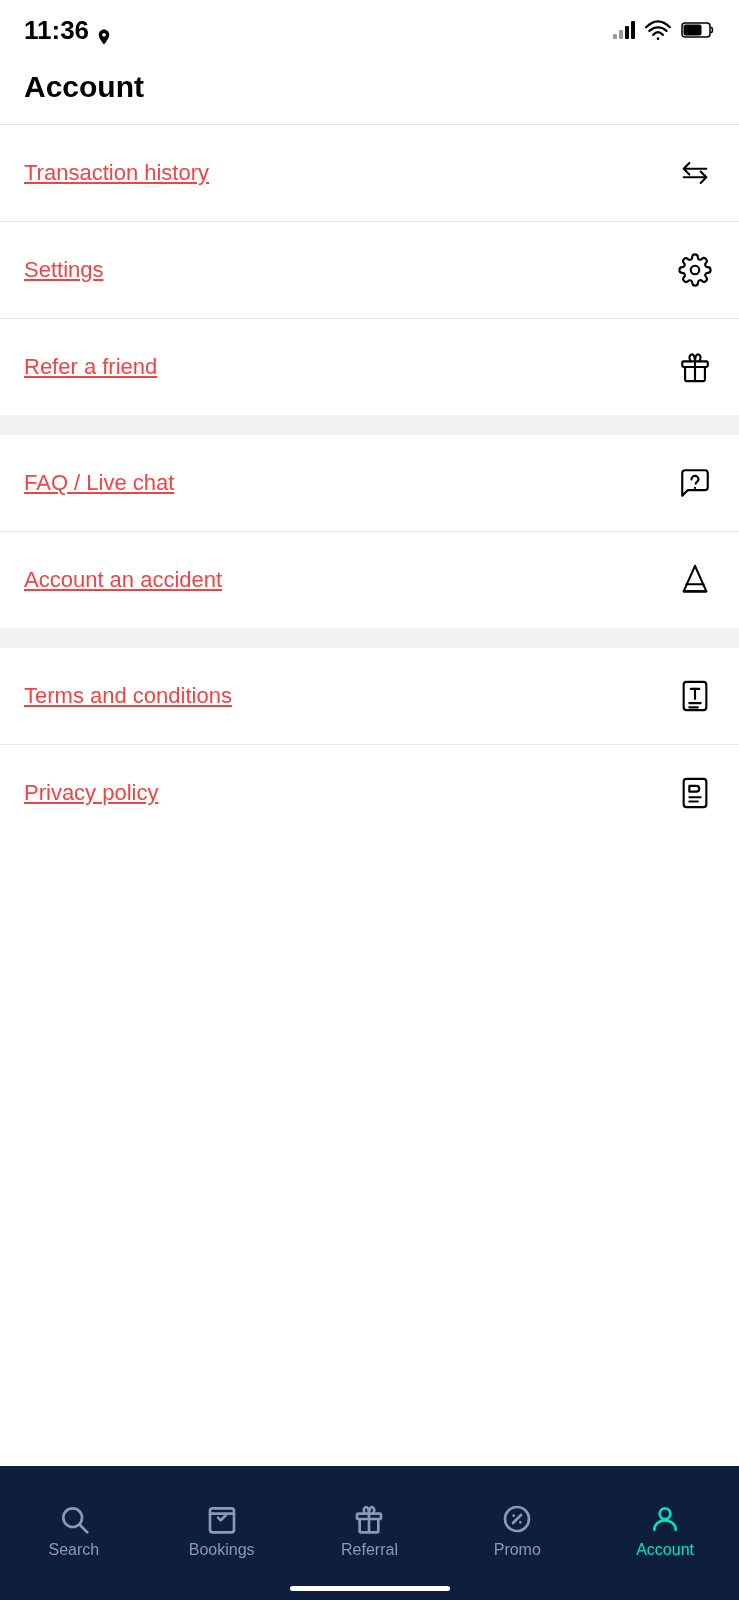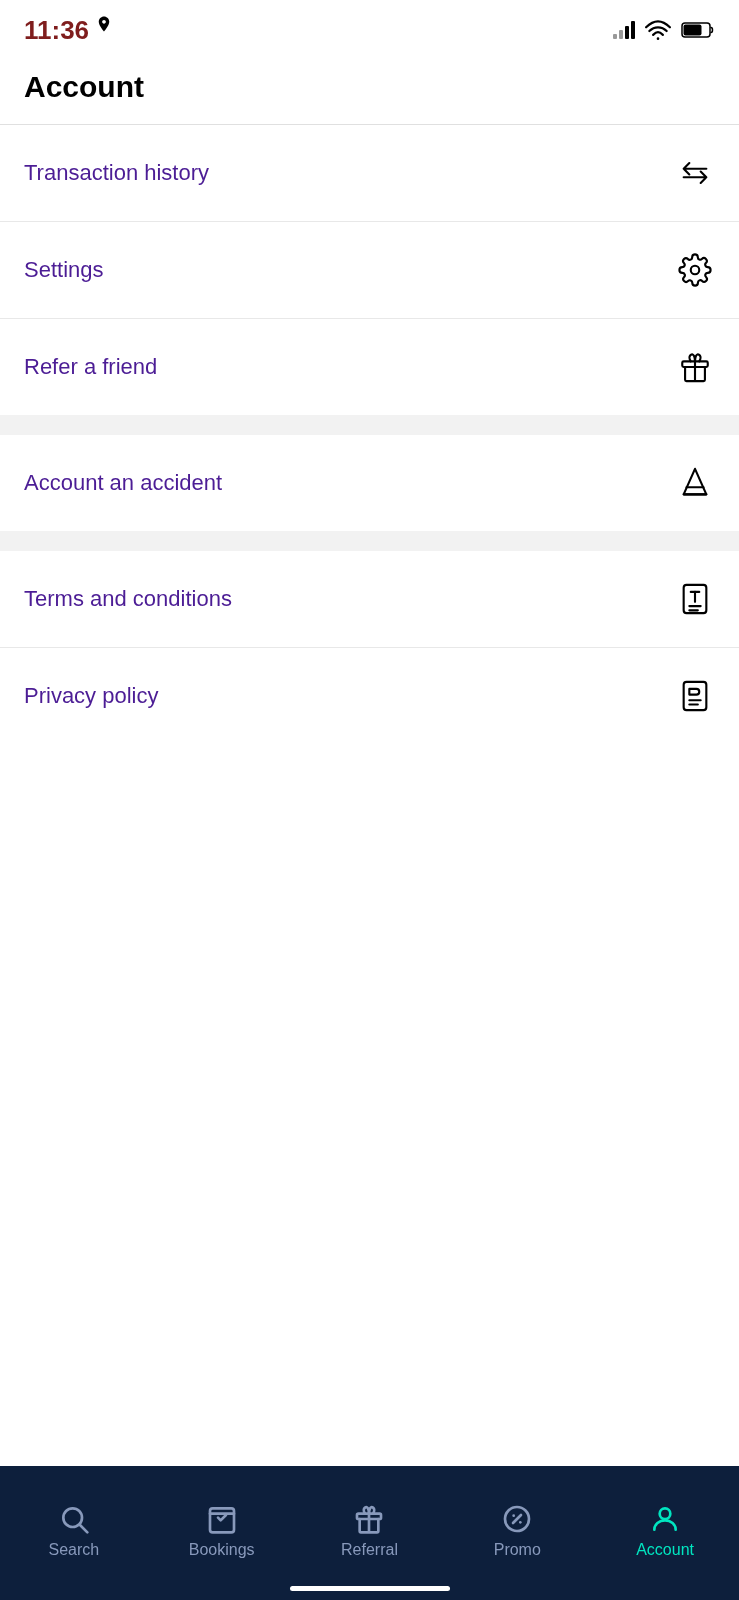--- a/index.html
+++ b/index.html
@@ -17,23 +17,23 @@
     .status-bar {
       display: flex;
       justify-content: space-between;
       align-items: center;
       padding: 14px 24px 8px 24px;
       height: 54px;
     }
     .status-time {
       font-size: 26px;
       font-weight: 600;
-      color: #7f1d1d;
-      display: flex;
-      align-items: flex-start;
+      color: #000000;
+      display: flex;
+      align-items: flex-end;
       gap: 6px;
     }
     .status-icons {
       display: flex;
       align-items: center;
       gap: 10px;
     }
     .signal-bars {
       display: flex;
       align-items: flex-end;
@@ -70,22 +70,23 @@
       padding: 28px 24px;
       border-bottom: 1px solid #e8e8e8;
       cursor: pointer;
     }
     .menu-item:last-child {
       border-bottom: none;
       text-align: right;
     }
     .menu-item-label {
       font-size: 22px;
-      color: #4c1d95;
+      color: #ef4444;
       font-weight: 400;
+      text-decoration: underline;
     }
     .menu-item-icon {
       width: 40px;
       height: 40px;
       display: flex;
       align-items: center;
       justify-content: center;
       flex-shrink: 0;
     }
     .menu-item-icon svg {
@@ -214,20 +215,30 @@
       </svg>
     </div>
   </div>
 </div>
 
 <div class="section-gap"></div>
 
 <div class="menu-section">
 
 
+  <div class="menu-item">
+    <span class="menu-item-label">FAQ / Live chat</span>
+    <div class="menu-item-icon">
+      <svg viewBox="0 0 24 24" fill="none" stroke="#000" stroke-width="1.5" stroke-linecap="round" stroke-linejoin="round">
+        <path d="M21 15a2 2 0 0 1-2 2H7l-4 4V5a2 2 0 0 1 2-2h14a2 2 0 0 1 2 2z"></path>
+        <path d="M9.5 9.5a2.5 2.5 0 0 1 5 0c0 1.5-2 1.5-2 3" stroke-linecap="round"></path>
+        <circle cx="12" cy="15.5" r="0.8" fill="#000" stroke="none"></circle>
+      </svg>
+    </div>
+  </div>
 
   <div class="menu-item">
     <span class="menu-item-label">Account an accident</span>
     <div class="menu-item-icon">
       <svg viewBox="0 0 24 24" fill="none" stroke="#000" stroke-width="1.5" stroke-linecap="round" stroke-linejoin="round">
         <polygon points="12,2 20,20 4,20"></polygon>
         <line x1="6" y1="15" x2="18" y2="15"></line>
         <line x1="4" y1="20" x2="20" y2="20"></line>
       </svg>
     </div>

